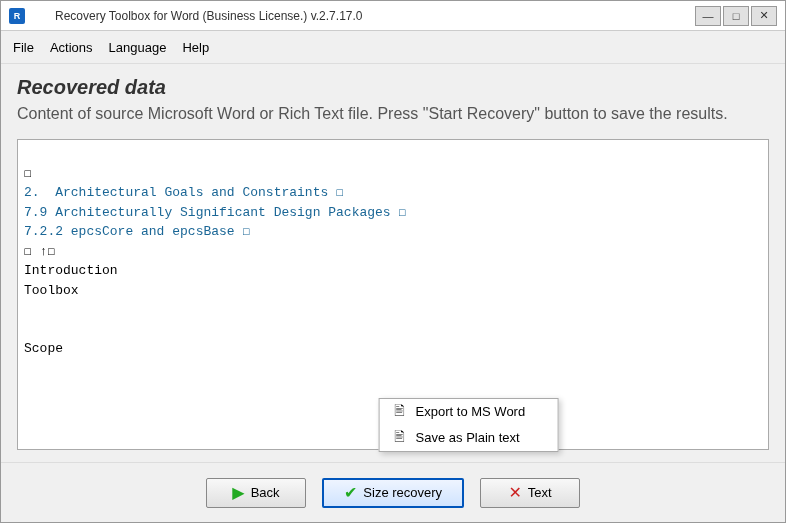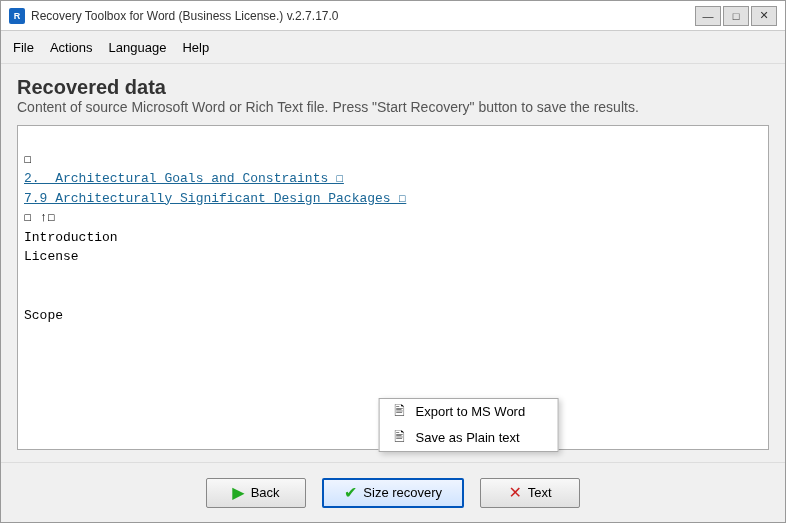--- a/index.html
+++ b/index.html
@@ -43,20 +43,21 @@
       justify-content: center;
       color: white;
       font-size: 9px;
       font-weight: bold;
     }
 
     .title-bar-text {
       flex: 1;
       font-size: 12px;
       color: #333;
+      margin-left: 24px;
     }
 
     .title-bar-controls {
       display: flex;
       gap: 2px;
     }
 
     .title-btn {
       width: 26px;
       height: 20px;
@@ -96,26 +97,28 @@
       padding: 12px 16px;
       display: flex;
       flex-direction: column;
       overflow: hidden;
     }
 
     .page-title {
       font-size: 20px;
       font-weight: bold;
       color: #333;
+      margin-bottom: 6px;
+      font-style: italic;
     }
 
     .subtitle {
-      font-size: 14px;
+      font-size: 16px;
       color: #555;
-      margin-bottom: 10px;
+      margin-bottom: 16px;
     }
 
     
     .text-area-container {
       flex: 1;
       border: 1px solid #aaa;
       background: white;
       overflow: hidden;
       position: relative;
       display: flex;
@@ -125,21 +128,21 @@
       flex: 1;
       overflow-y: scroll;
       overflow-x: scroll;
       padding: 4px 6px;
       font-family: 'Courier New', Courier, monospace;
       font-size: 13px;
       line-height: 1.5;
       white-space: pre;
     }
 
-    .text-line-blue { color: #1a6696; text-decoration: underline; }
+    .text-line-blue { color: #1a6696; }
     .text-line-black { color: #000; }
 
     
     .text-content::-webkit-scrollbar { width: 16px; height: 16px; }
     .text-content::-webkit-scrollbar-track { background: #f0f0f0; }
     .text-content::-webkit-scrollbar-thumb { background: #c0c0c0; border: 1px solid #999; }
 
     
     .bottom-bar {
       height: 60px;
@@ -235,23 +238,24 @@
 
   <div class="main-content">
     <div class="page-title">Recovered data</div>
     <div class="subtitle">Content of source Microsoft Word or Rich Text file. Press "Start Recovery" button to save the results.</div>
 
     <div class="text-area-container">
       <div class="text-content">
 <span class="text-line-black">☐
 </span><span class="text-line-blue">2.  Architectural Goals and Constraints ☐
 </span><span class="text-line-blue">7.9 Architecturally Significant Design Packages ☐
+</span><span class="text-line-blue">7.2.2 epcsCore and epcsBase ☐
 </span><span class="text-line-black">☐ ↑☐
 </span><span class="text-line-black">Introduction
-</span><span class="text-line-black">License
+</span><span class="text-line-black">Toolbox
 </span><span class="text-line-black">
 
 </span><span class="text-line-black">Scope
 </span>
       </div>
     </div>
   </div>
 
   <div class="bottom-bar">
 

